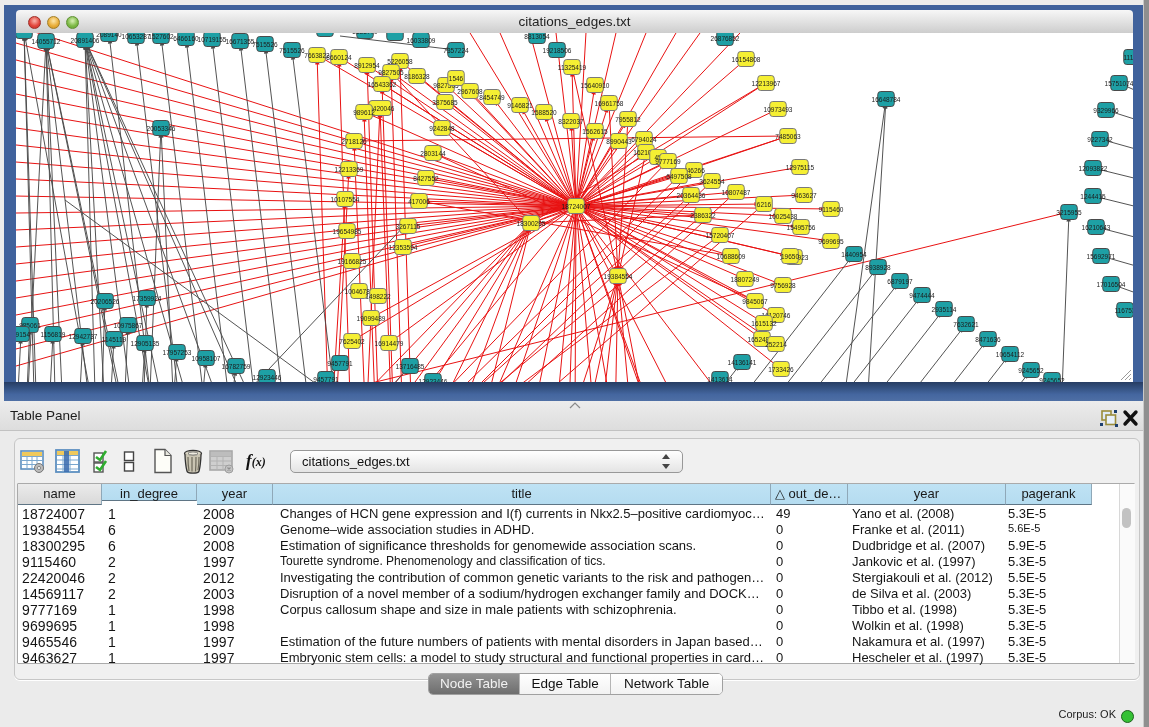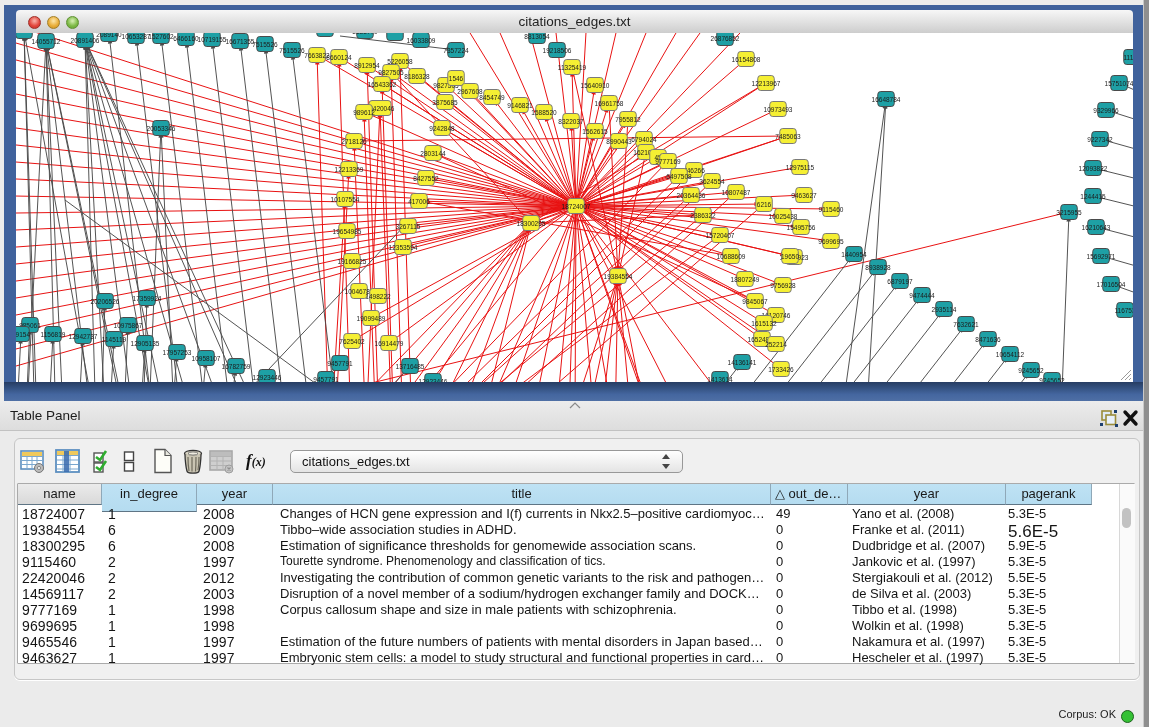--- a/index.html
+++ b/index.html
@@ -809,44 +809,44 @@
 
 <div class="abs" style="left:290px;top:450px;width:393px;height:23px;box-sizing:border-box;background:linear-gradient(#ffffff,#e4e4e4);border:1px solid #989898;border-radius:5px;"></div>
 <div class="abs" style="left:302px;top:450px;height:23px;font-size:13px;color:#111;line-height:23px;">citations_edges.txt</div>
 <svg class="abs" style="left:658px;top:453px;" width="16" height="17" viewBox="0 0 16 17">
 <path d="M8 1 L12 6 L4 6 Z" fill="#444"></path>
       <path d="M8 16 L12 11 L4 11 Z" fill="#444"></path>
 </svg>
 
 <div class="abs" style="left:17px;top:483px;width:1118px;height:181px;background:#ffffff;border:1px solid #aaa;border-radius:1px;box-sizing:border-box;"></div>
 <div style="position:absolute;left:18px;top:484px;width:84px;height:21px;background:linear-gradient(#ebebeb,#d9d9d9);border-right:1px solid #8fa8b8;border-bottom:1px solid #5f7585;box-sizing:border-box;font-size:13px;color:#1a1a1a;text-align:center;padding-left:0px;line-height:20px;">name</div>
-    <div style="position:absolute;left:102px;top:484px;width:95px;height:28px;background:linear-gradient(#bfe2f4,#b5dcf0);border-right:1px solid #8fa8b8;border-bottom:1px solid #5f7585;box-sizing:border-box;font-size:13px;color:#1a1a1a;text-align:center;padding-left:0px;line-height:20px;">in_degree</div>
+    <div style="position:absolute;left:102px;top:484px;width:95px;height:17px;background:linear-gradient(#bfe2f4,#b5dcf0);border-right:1px solid #8fa8b8;border-bottom:1px solid #5f7585;box-sizing:border-box;font-size:13px;color:#1a1a1a;text-align:center;padding-left:0px;line-height:20px;">in_degree</div>
     <div style="position:absolute;left:197px;top:484px;width:76px;height:21px;background:linear-gradient(#bfe2f4,#b5dcf0);border-right:1px solid #8fa8b8;border-bottom:1px solid #5f7585;box-sizing:border-box;font-size:13px;color:#1a1a1a;text-align:center;padding-left:0px;line-height:20px;">year</div>
     <div style="position:absolute;left:273px;top:484px;width:498px;height:21px;background:linear-gradient(#bfe2f4,#b5dcf0);border-right:1px solid #8fa8b8;border-bottom:1px solid #5f7585;box-sizing:border-box;font-size:13px;color:#1a1a1a;text-align:center;padding-left:0px;line-height:20px;">title</div>
     <div style="position:absolute;left:771px;top:484px;width:77px;height:21px;background:linear-gradient(#bfe2f4,#b5dcf0);border-right:1px solid #8fa8b8;border-bottom:1px solid #5f7585;box-sizing:border-box;font-size:13px;color:#1a1a1a;text-align:left;padding-left:4px;line-height:20px;">△ out_de…</div>
     <div style="position:absolute;left:848px;top:484px;width:158px;height:21px;background:linear-gradient(#bfe2f4,#b5dcf0);border-right:1px solid #8fa8b8;border-bottom:1px solid #5f7585;box-sizing:border-box;font-size:13px;color:#1a1a1a;text-align:center;padding-left:0px;line-height:20px;">year</div>
     <div style="position:absolute;left:1006px;top:484px;width:86px;height:21px;background:linear-gradient(#bfe2f4,#b5dcf0);border-right:1px solid #8fa8b8;border-bottom:1px solid #5f7585;box-sizing:border-box;font-size:13px;color:#1a1a1a;text-align:center;padding-left:0px;line-height:20px;">pagerank</div>
 <div class="abs" style="left:0;top:0;">
       <div style="position:absolute;left:0;top:506px;width:1092px;height:16px;font-size:14px;color:#141414;letter-spacing:0.1px;">
         <span style="position:absolute;left:22px;">18724007</span>
         <span style="position:absolute;left:108px;">1</span>
         <span style="position:absolute;left:203px;">2008</span>
         <span style="position:absolute;left:280px;width:486px;white-space:nowrap;overflow:hidden;text-overflow:ellipsis;font-size:13px;letter-spacing:0;">Changes of HCN gene expression and I(f) currents in Nkx2.5–positive cardiomyocytes of murine hearts</span>
         <span style="position:absolute;left:776px;font-size:13px;letter-spacing:0;">49</span>
         <span style="position:absolute;left:852px;font-size:13px;letter-spacing:0;">Yano et al. (2008)</span>
         <span style="position:absolute;left:1008px;font-size:13px;letter-spacing:0;">5.3E-5</span>
       </div>
       <div style="position:absolute;left:0;top:522px;width:1092px;height:16px;font-size:14px;color:#141414;letter-spacing:0.1px;">
         <span style="position:absolute;left:22px;">19384554</span>
         <span style="position:absolute;left:108px;">6</span>
         <span style="position:absolute;left:203px;">2009</span>
-        <span style="position:absolute;left:280px;width:486px;white-space:nowrap;overflow:hidden;text-overflow:ellipsis;font-size:13px;letter-spacing:0;">Tibbo–wide association studies in ADHD.</span>
+        <span style="position:absolute;left:280px;width:486px;white-space:nowrap;overflow:hidden;text-overflow:ellipsis;font-size:13px;letter-spacing:0;">Genome–wide association studies in ADHD.</span>
         <span style="position:absolute;left:776px;font-size:13px;letter-spacing:0;">0</span>
         <span style="position:absolute;left:852px;font-size:13px;letter-spacing:0;">Franke et al. (2011)</span>
-        <span style="position:absolute;left:1008px;font-size:17px;letter-spacing:0;text-align:center;">5.6E-5</span>
+        <span style="position:absolute;left:1008px;font-size:11px;letter-spacing:0;text-align:center;">5.6E-5</span>
       </div>
       <div style="position:absolute;left:0;top:538px;width:1092px;height:16px;font-size:14px;color:#141414;letter-spacing:0.1px;">
         <span style="position:absolute;left:22px;">18300295</span>
         <span style="position:absolute;left:108px;">6</span>
         <span style="position:absolute;left:203px;">2008</span>
         <span style="position:absolute;left:280px;width:486px;white-space:nowrap;overflow:hidden;text-overflow:ellipsis;font-size:13px;letter-spacing:0;">Estimation of significance thresholds for genomewide association scans.</span>
         <span style="position:absolute;left:776px;font-size:13px;letter-spacing:0;">0</span>
         <span style="position:absolute;left:852px;font-size:13px;letter-spacing:0;">Dudbridge et al. (2007)</span>
         <span style="position:absolute;left:1008px;font-size:13px;letter-spacing:0;">5.9E-5</span>
       </div>
@@ -910,18 +910,23 @@
         <span style="position:absolute;left:280px;width:486px;white-space:nowrap;overflow:hidden;text-overflow:ellipsis;font-size:13px;letter-spacing:0;">Embryonic stem cells: a model to study structural and functional properties in cardiomyocytes during development</span>
         <span style="position:absolute;left:776px;font-size:13px;letter-spacing:0;">0</span>
         <span style="position:absolute;left:852px;font-size:13px;letter-spacing:0;">Hescheler et al. (1997)</span>
         <span style="position:absolute;left:1008px;font-size:13px;letter-spacing:0;">5.3E-5</span>
       </div>
     </div>
 
 <div class="abs" style="left:1119px;top:484px;width:15px;height:179px;background:#fafafa;border-left:1px solid #d8d8d8;"></div>
 <div class="abs" style="left:1122px;top:508px;width:9px;height:20px;background:#c2c2c2;border-radius:5px;"></div>
 
+<div class="abs" style="left:428px;top:673px;width:295px;height:22px;border:1px solid #a0a0a0;border-radius:5px;box-sizing:border-box;overflow:hidden;display:flex;background:#fff;">
+<div style="width:91px;background:linear-gradient(#929292,#6e6e6e);color:#f2f2f2;font-size:13.5px;text-align:center;line-height:20px;">Node Table</div>
+<div style="width:91px;border-left:1px solid #b5b5b5;color:#111;font-size:13.5px;text-align:center;line-height:20px;background:linear-gradient(#ffffff,#f2f2f2);">Edge Table</div>
+<div style="width:112px;border-left:1px solid #b5b5b5;color:#111;font-size:13.5px;text-align:center;line-height:20px;background:linear-gradient(#ffffff,#f2f2f2);">Network Table</div>
+</div>
 
 <div class="abs" style="left:1000px;top:708px;width:116px;font-size:11px;color:#222;text-align:right;">Corpus: OK</div>
 <div class="abs" style="left:1121px;top:710px;width:11px;height:11px;border-radius:50%;background:#35c135;border:1px solid #1e621e;"></div>
 
 <div class="abs" style="left:1143px;top:0;width:6px;height:727px;background:linear-gradient(90deg,#c9c9c9 0 1px,#8f8f8f 1px);"></div>
 </div>
 
 </body></html>

